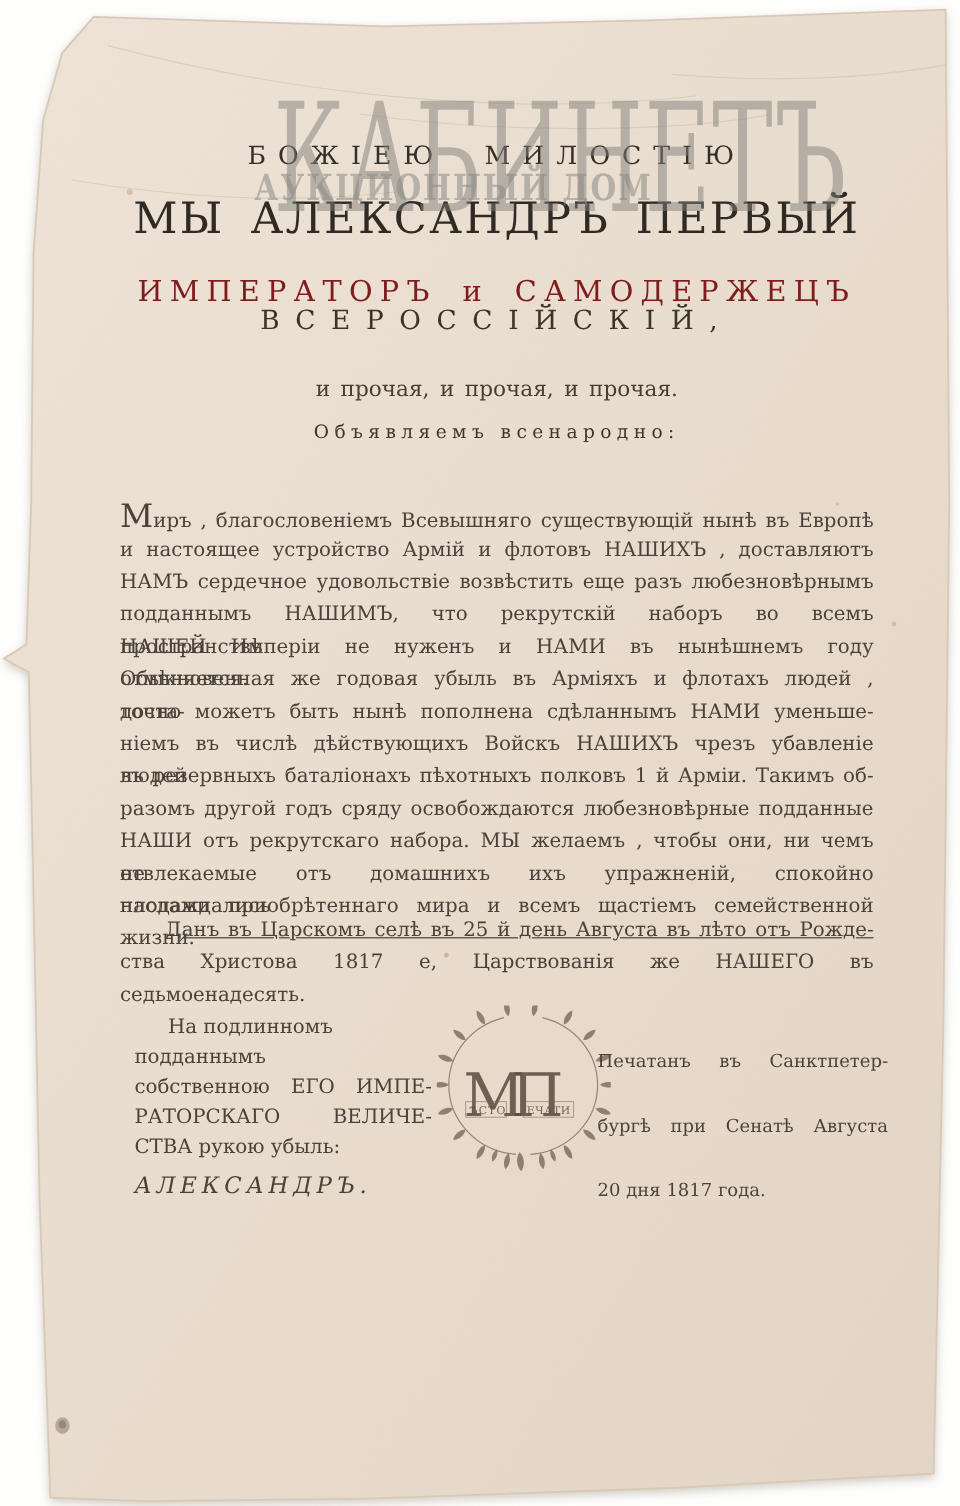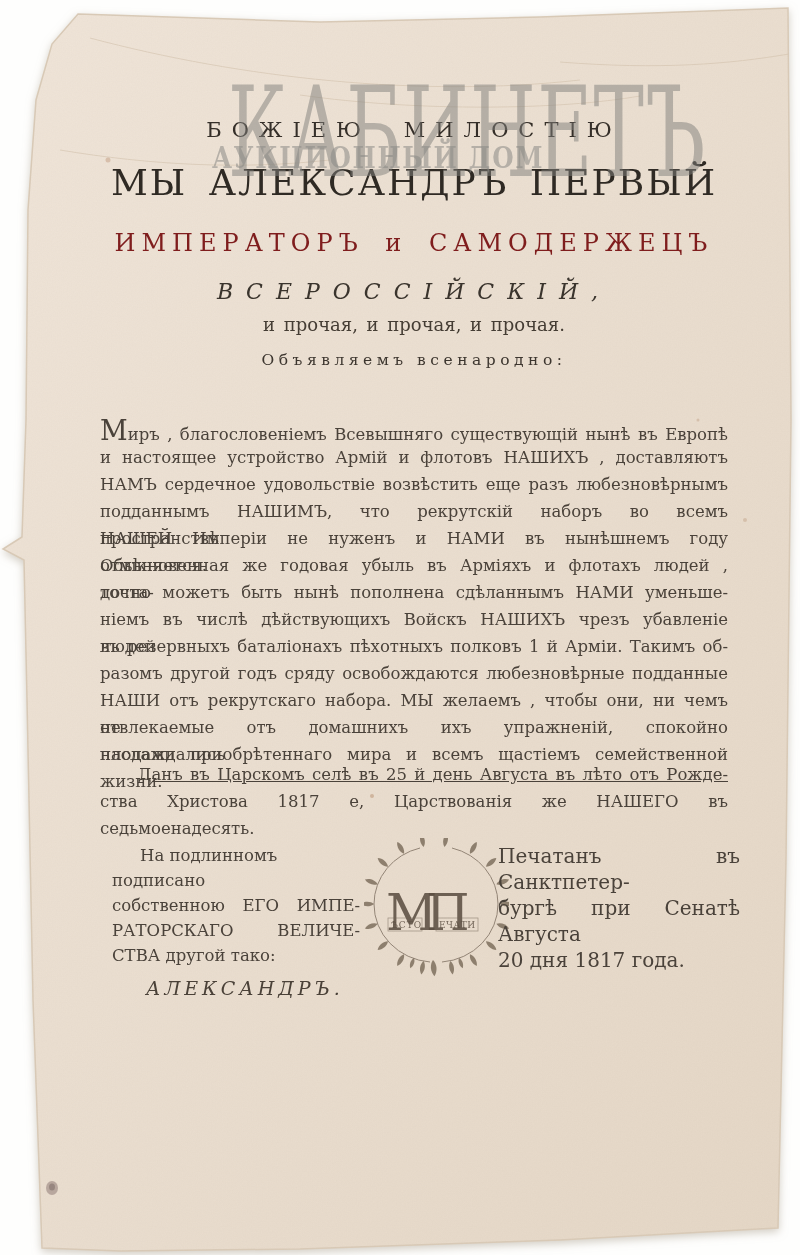--- a/index.html
+++ b/index.html
@@ -7,37 +7,37 @@
   .stage{position:relative;width:800px;height:1255px;background:#fefefd;overflow:hidden;}
   .abs{position:absolute;}
   .center{text-align:center;}
   .doc-text{left:100px;width:628px;}
   .jline{text-align:justify;text-align-last:justify;height:27px;line-height:27px;
          font-size:16.5px;color:#4a423a;word-spacing:2px;white-space:normal;overflow:visible;}
   .lline{text-align:left;height:27px;line-height:27px;font-size:16.5px;color:#4a423a;}
   .invocation{top:118px;font-size:21px;letter-spacing:10px;word-spacing:16px;color:#352f29;}
   .sovereign{top:162px;font-size:36px;letter-spacing:2px;word-spacing:8px;color:#2f2a24;}
   .title-line{top:229px;font-size:24px;letter-spacing:6px;word-spacing:8px;color:#7f1d1d;}
-  .realm-line{top:279px;font-size:22px;letter-spacing:13px;color:#3a342d;font-style:italic;}
+  .realm-line{top:255px;font-size:22px;letter-spacing:13px;color:#3a342d;}
   .etcetera{top:314px;font-size:18px;word-spacing:3px;color:#453d34;}
   .proclamation{top:351px;font-size:15.5px;letter-spacing:4.5px;color:#3d362f;}
   .dropcap{font-size:27px;line-height:1;}
   .wm-title{top:70px;left:104px;width:620px;text-align:center;font-size:126px;line-height:1;
             color:#81807c;opacity:.5;transform:scaleX(.60);transform-origin:50% 0;
             letter-spacing:2px;pointer-events:none;}
   .wm-sub{top:140px;left:104px;width:548px;text-align:center;font-size:30px;font-weight:bold;
           color:#8b8a86;opacity:.55;transform:scaleX(.82);transform-origin:50% 0;
           letter-spacing:2px;pointer-events:none;}
   .attest{left:112px;top:843px;width:248px;}
   .attest .al{font-size:16.5px;line-height:25px;color:#4a423a;}
   .attest .j{text-align:justify;text-align-last:justify;}
-  .signature{margin-top:9px;margin-left:34px;font-style:italic;font-size:19px;
+  .signature{margin-top:9px;font-style:italic;font-size:19px;
              letter-spacing:4px;color:#4a4138;}
   .imprint{left:498px;top:843px;width:242px;}
-  .imprint .il{font-size:20px;line-height:26px;color:#4a423a;}
+  .imprint .il{font-size:15px;line-height:26px;color:#4a423a;margin-top:28px;}
   .imprint .j{text-align:justify;text-align-last:justify;}
   .dateline{top:761px;}
   .indent1{text-indent:38px;text-decoration:underline;}
   .indent2{text-indent:28px;}
 </style>
 </head>
 <body>
 
 <div class="stage">
 
@@ -100,24 +100,24 @@
     <div class="jline">плодами приобрѣтеннаго мира и всемъ щастіемъ семейственной</div>
     <div class="lline">жизни.</div>
   </div>
 
   <div class="abs doc-text dateline">
     <div class="jline indent1">Данъ въ Царскомъ селѣ въ 25 й день Августа въ лѣто отъ Рожде-</div>
     <div class="jline">ства Христова 1817 е, Царствованія же НАШЕГО въ седьмоенадесять.</div>
   </div>
 
   <div class="abs attest">
-    <div class="al indent2">На подлинномъ подписано</div>
+    <div class="al indent2">На подлинномъ подданнымъ</div>
     <div class="al j">собственною ЕГО ИМПЕ-</div>
     <div class="al j">РАТОРСКАГО ВЕЛИЧЕ-</div>
-    <div class="al">СТВА другой тако:</div>
+    <div class="al">СТВА рукою убыль:</div>
     <div class="signature">АЛЕКСАНДРЪ.</div>
   </div>
 
   <svg class="abs" style="left:364px;top:838px;" width="145" height="142" viewBox="0 0 145 142">
     <defs>
       <path id="leaf" d="M0,0 C3,-3.5 3.2,-9.5 0,-13.5 C-3.2,-9.5 -3,-3.5 0,0"></path>
     </defs>
     <g stroke="#6f6052" fill="none" stroke-width="1" opacity="0.7">
       <path d="M 66,124 A 61,58 0 0 1 10,66 A 61,58 0 0 1 56,10"></path>
       <path d="M 78,124 A 61,58 0 0 0 134,66 A 61,58 0 0 0 88,10"></path>

